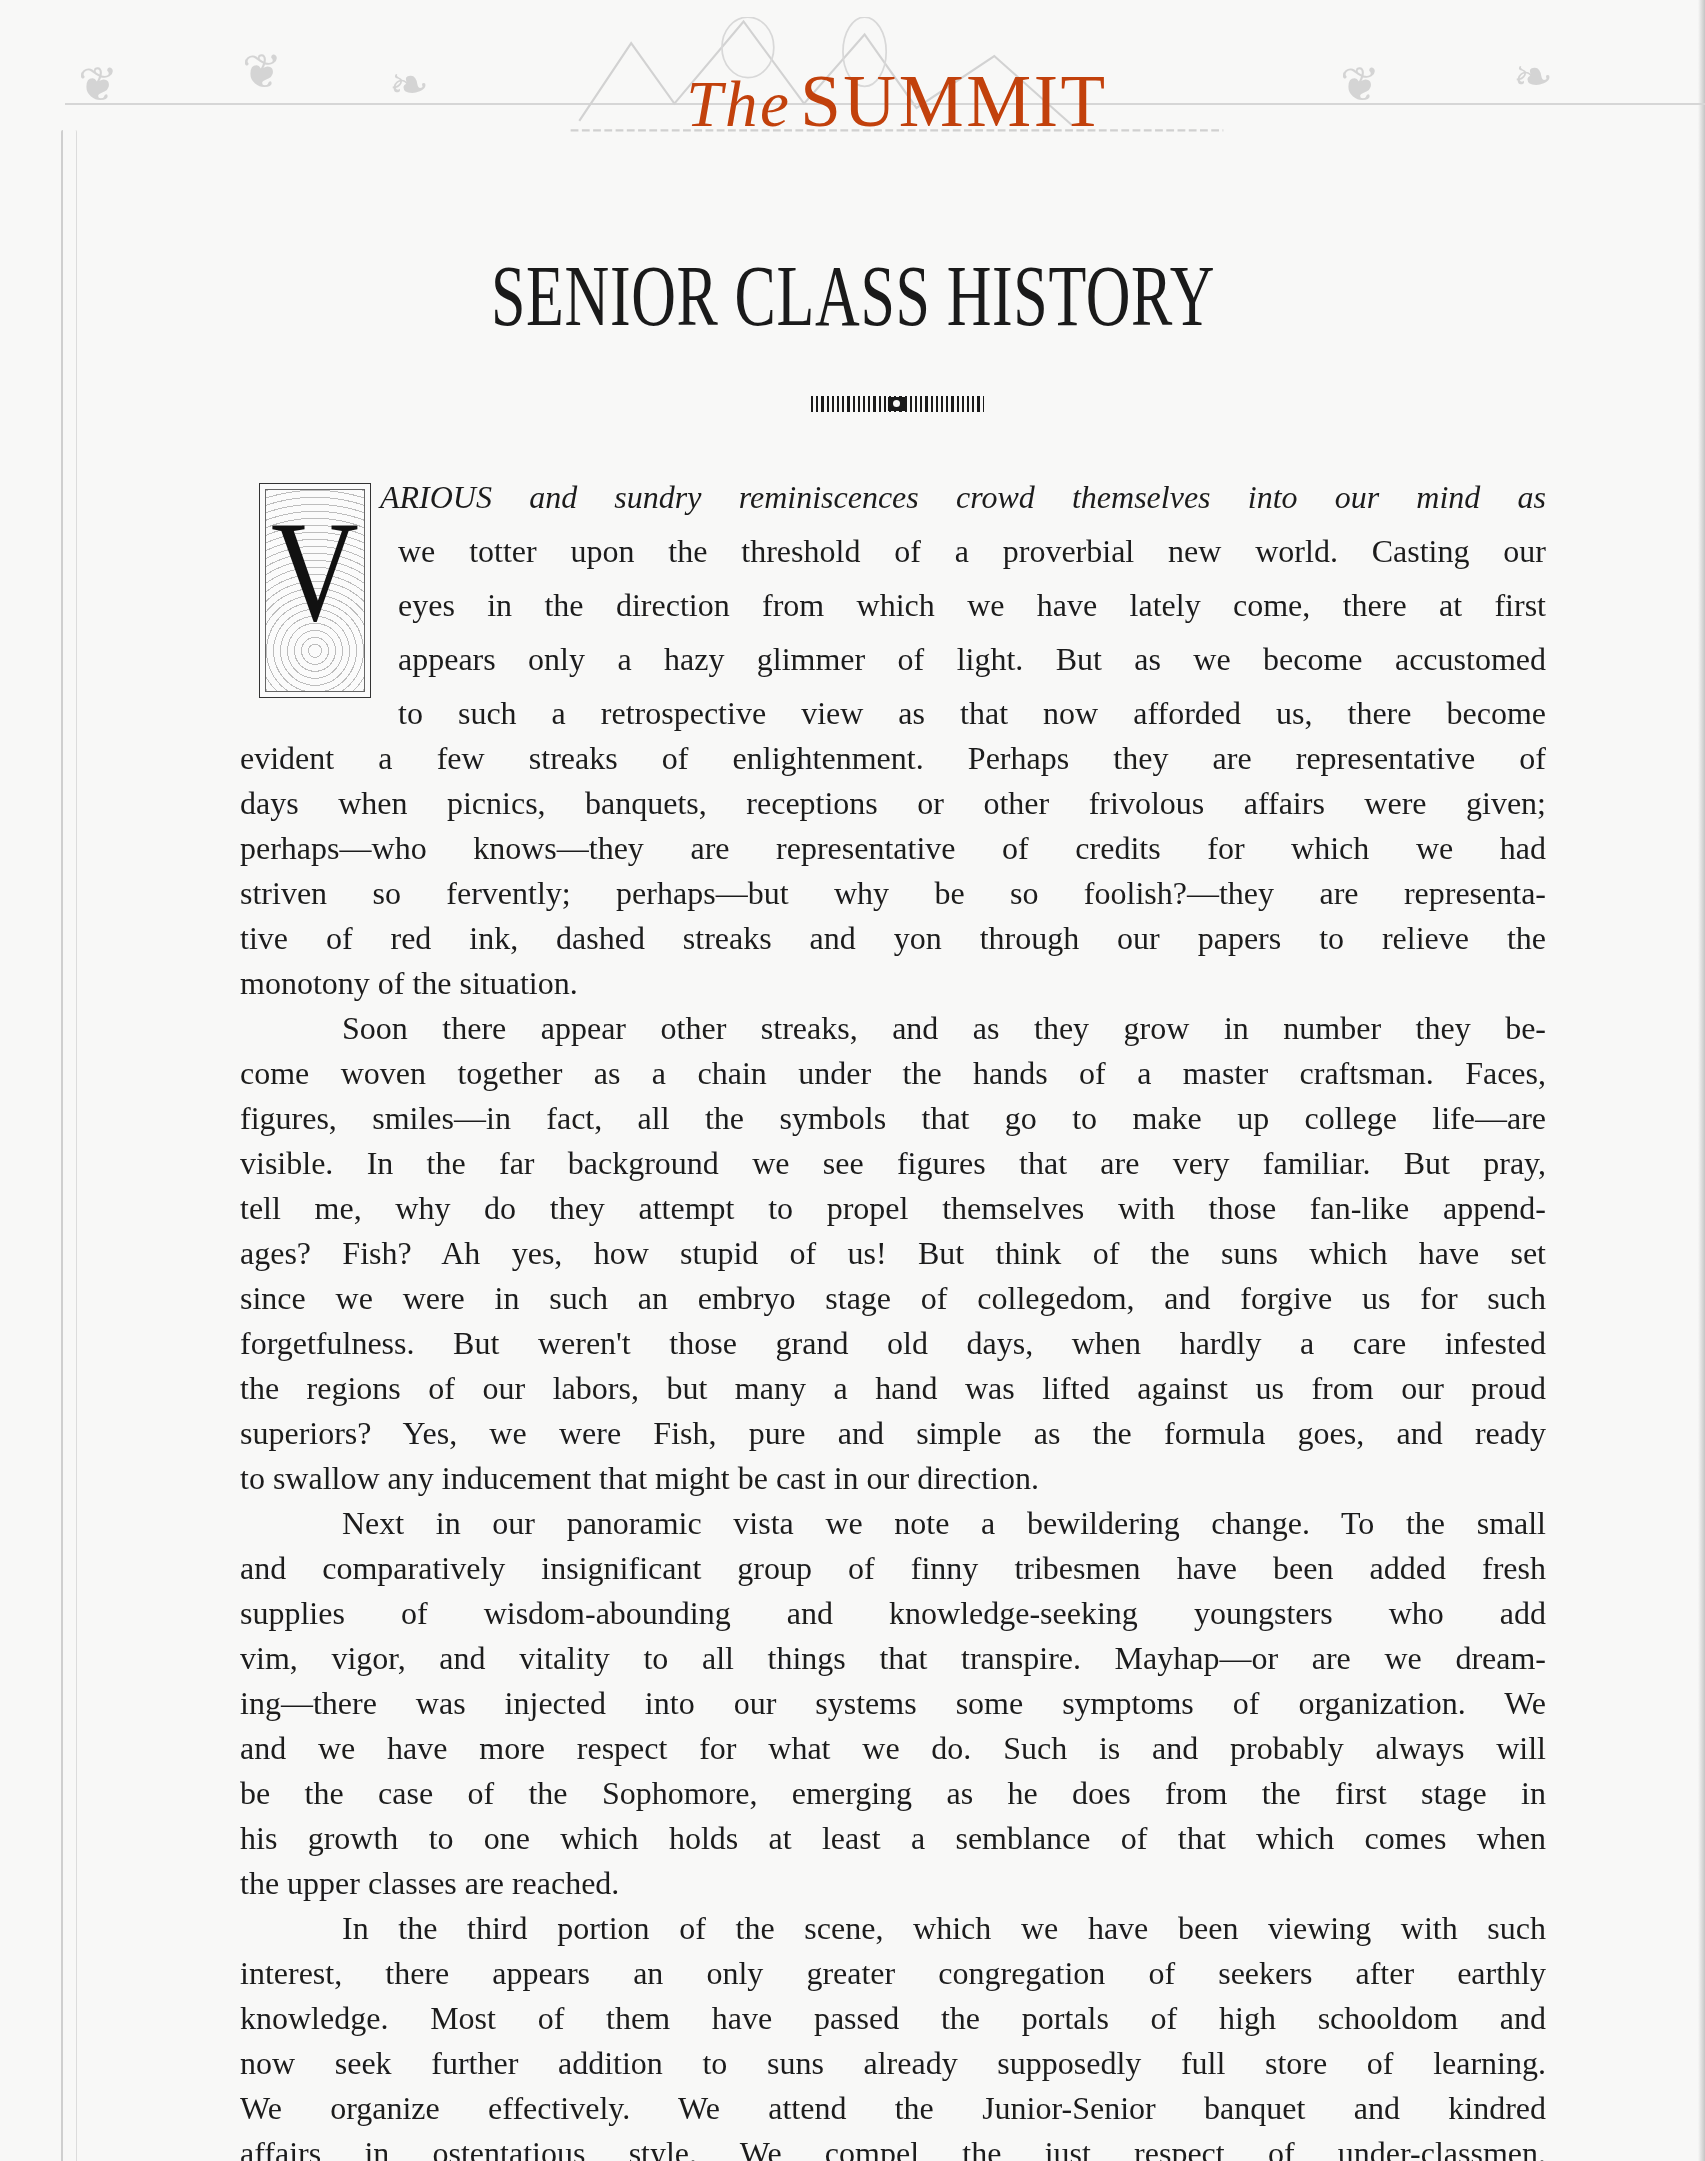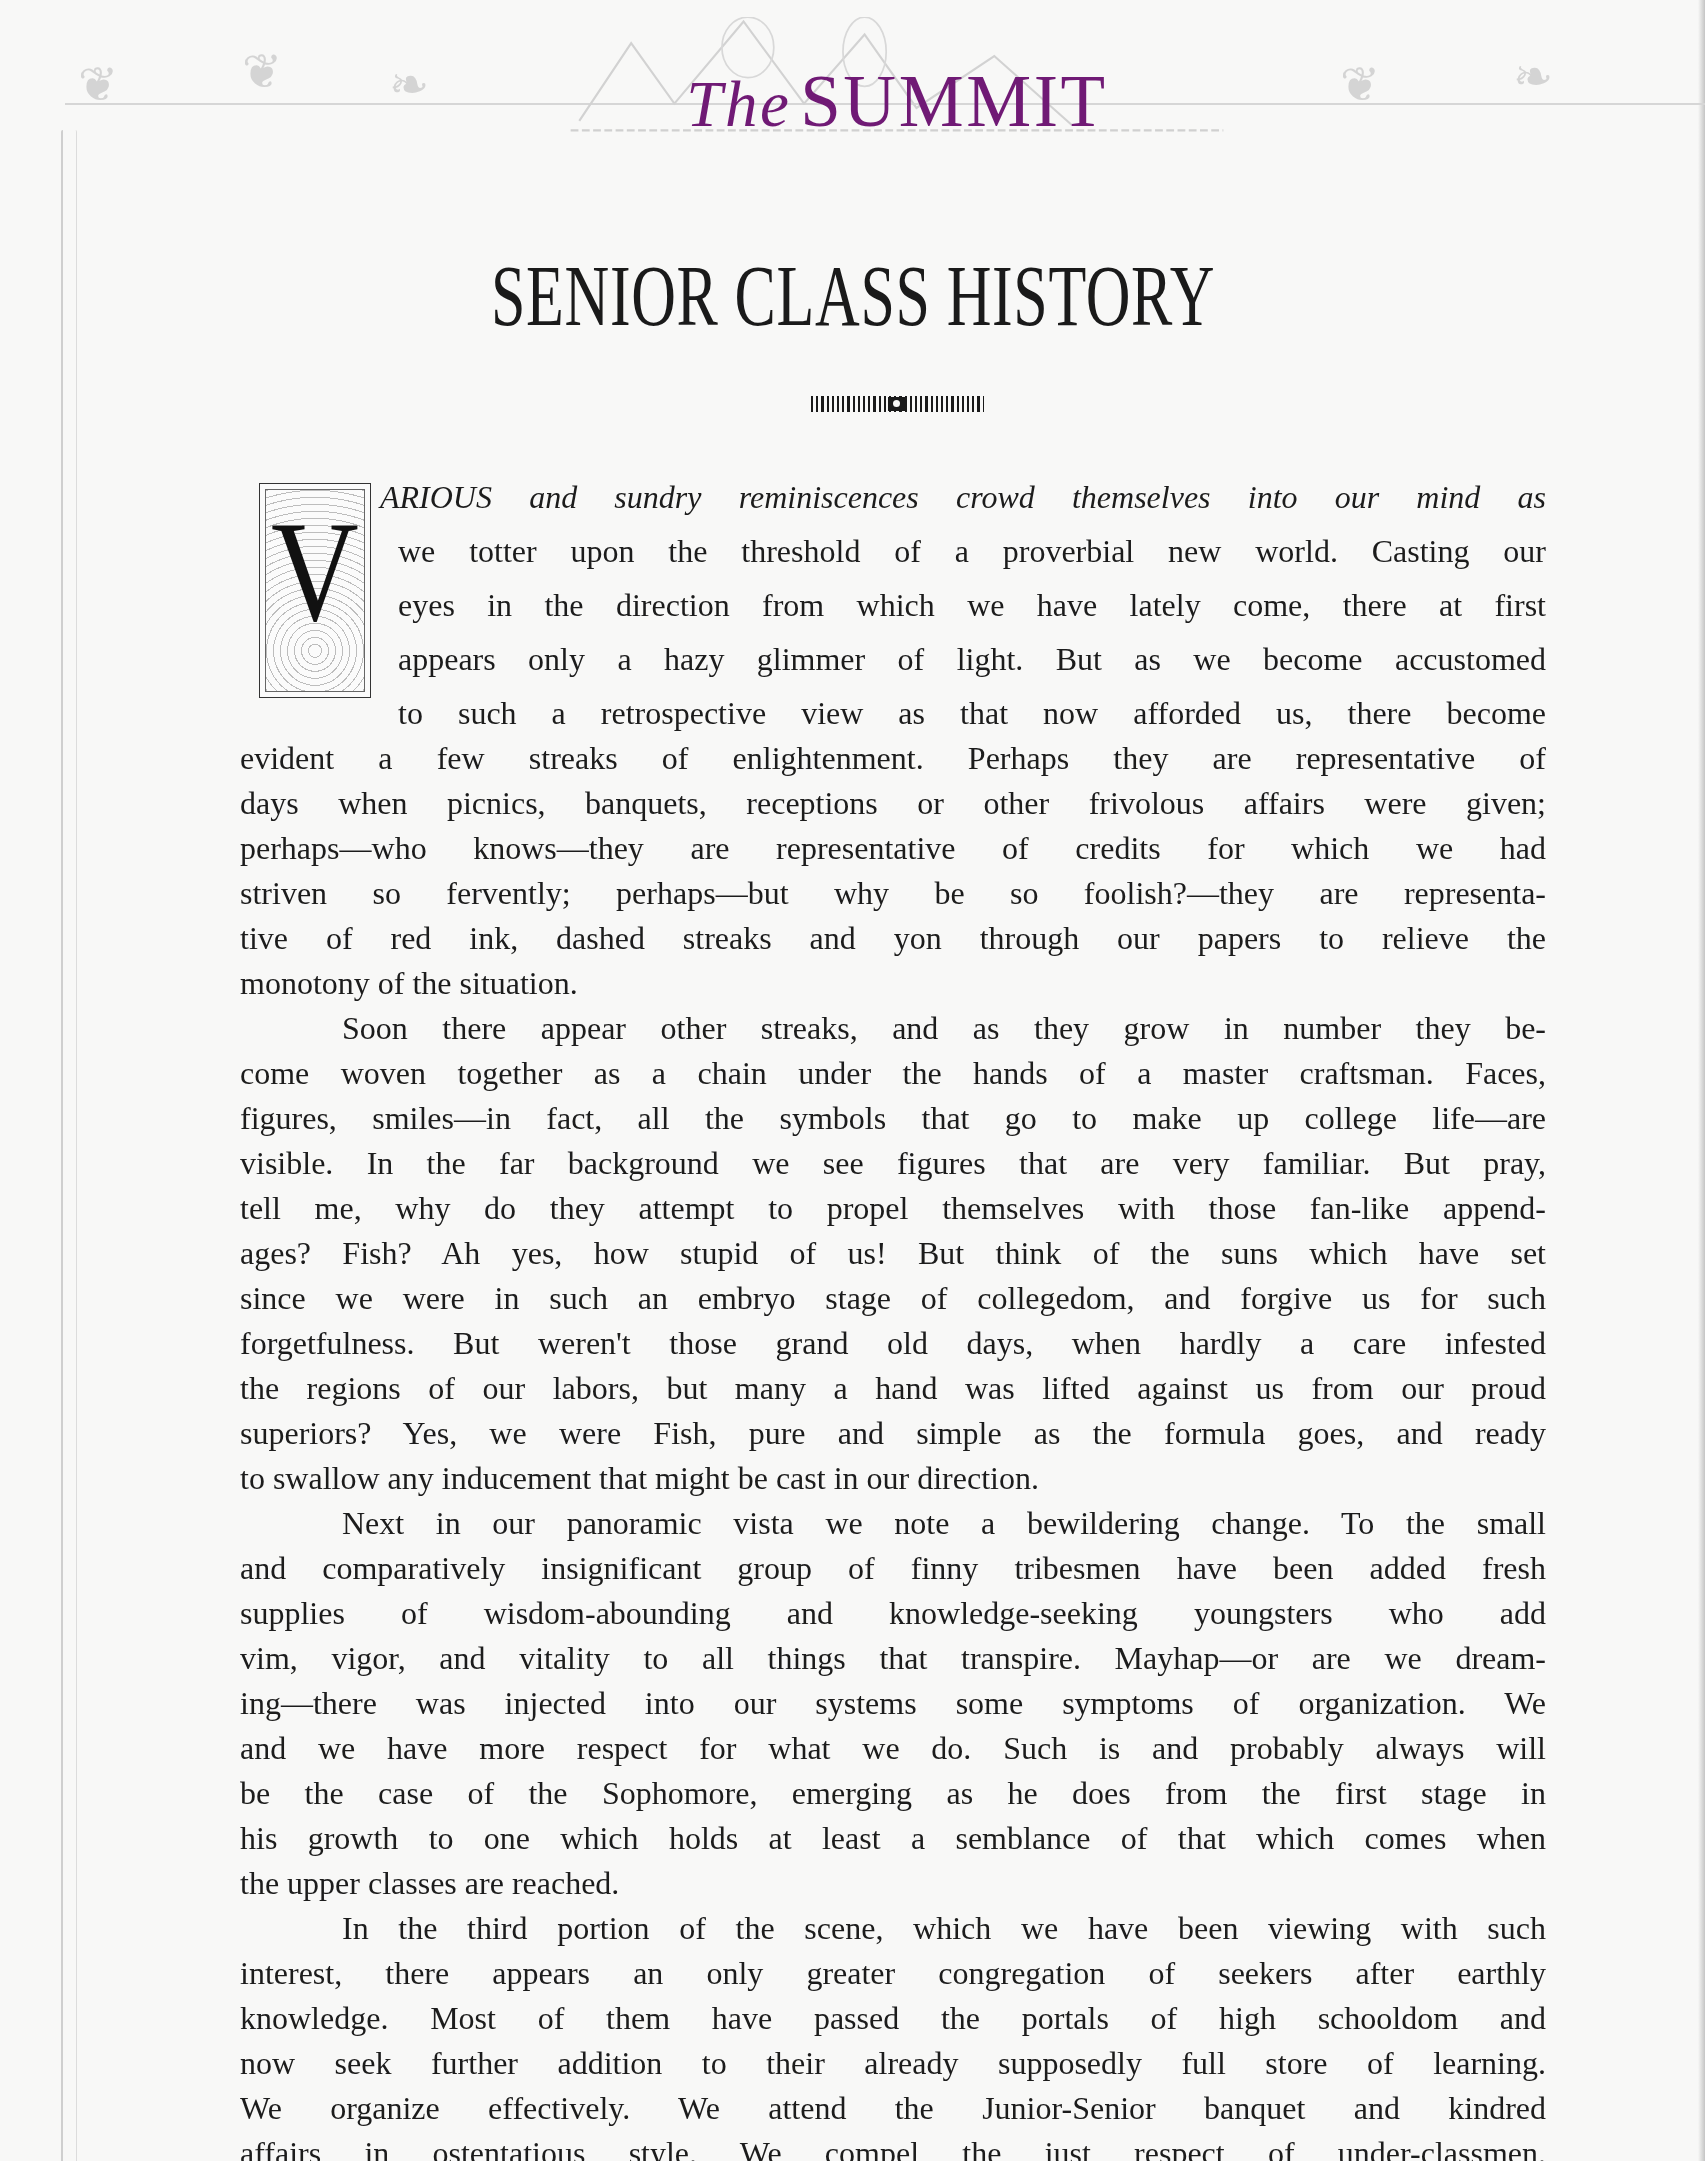--- a/index.html
+++ b/index.html
@@ -13,21 +13,21 @@
   }
   .border-top {
     position: absolute; left: 65px; top: 86px; width: 1641px; height: 17.3px;
     border-bottom: 2.2px solid #d6d6d6;
   }
   .masthead {
     position: absolute; left: 562px; top: 17.3px; width: 670px; height: 117px; text-align: center;
   }
   .masthead svg { position: absolute; left: 0; top: 0; }
   .masthead-text {
-    position: absolute; left: 0; top: 48px; width: 100%; font-size: 73px; color: #701a75;
+    position: absolute; left: 0; top: 48px; width: 100%; font-size: 73px; color: #c2410c;
     letter-spacing: 2.6px; font-family: "Liberation Serif", serif; line-height: 1;
   }
   .masthead-text .the { font-style: italic; font-size: 65px; margin-right: 8.6px; }
   .leaf { position: absolute; color: #d4d4d4; font-size: 48px; }
   .title {
     position: absolute; left: 0; width: 1706px; top: 253px; text-align: center;
     font-size: 86px; font-family: "Liberation Serif", serif; transform: scaleX(0.72);
     letter-spacing: 0.9px; line-height: 1; color: #1a1a1a;
   }
   .ornament {
@@ -135,18 +135,18 @@
   <span class="line">vim, vigor, and vitality to all things that transpire.  Mayhap—or are we dream-</span>
   <span class="line">ing—there was injected into our systems some symptoms of organization.  We</span>
   <span class="line">and we have more respect for what we do.  Such is and probably always will</span>
   <span class="line">be the case of the Sophomore, emerging as he does from the first stage in</span>
   <span class="line">his growth to one which holds at least a semblance of that which comes when</span>
   <span class="line last">the upper classes are reached.</span>
 
   <span class="line para">In the third portion of the scene, which we have been viewing with such</span>
   <span class="line">interest, there appears an only greater congregation of seekers after earthly</span>
   <span class="line">knowledge.  Most of them have passed the portals of high schooldom and</span>
-  <span class="line">now seek further addition to their already supposedly full store of learning.</span>
+  <span class="line">now seek further addition to suns already supposedly full store of learning.</span>
   <span class="line">We organize effectively.  We attend the Junior-Senior banquet and kindred</span>
   <span class="line">affairs in ostentatious style.  We compel the just respect of under-classmen.</span>
 
 </div>
 
 
 </body></html>

